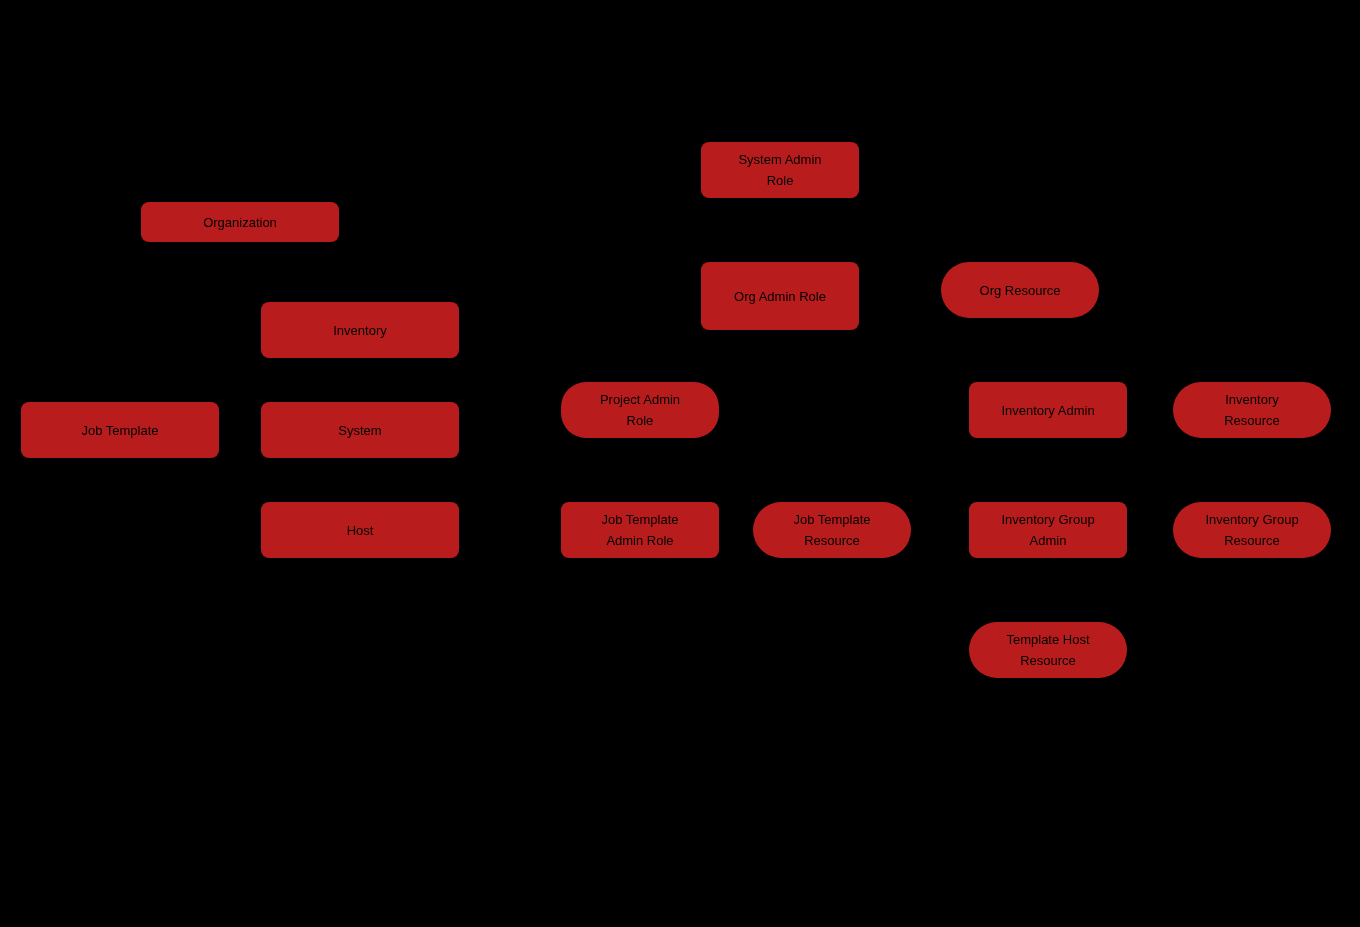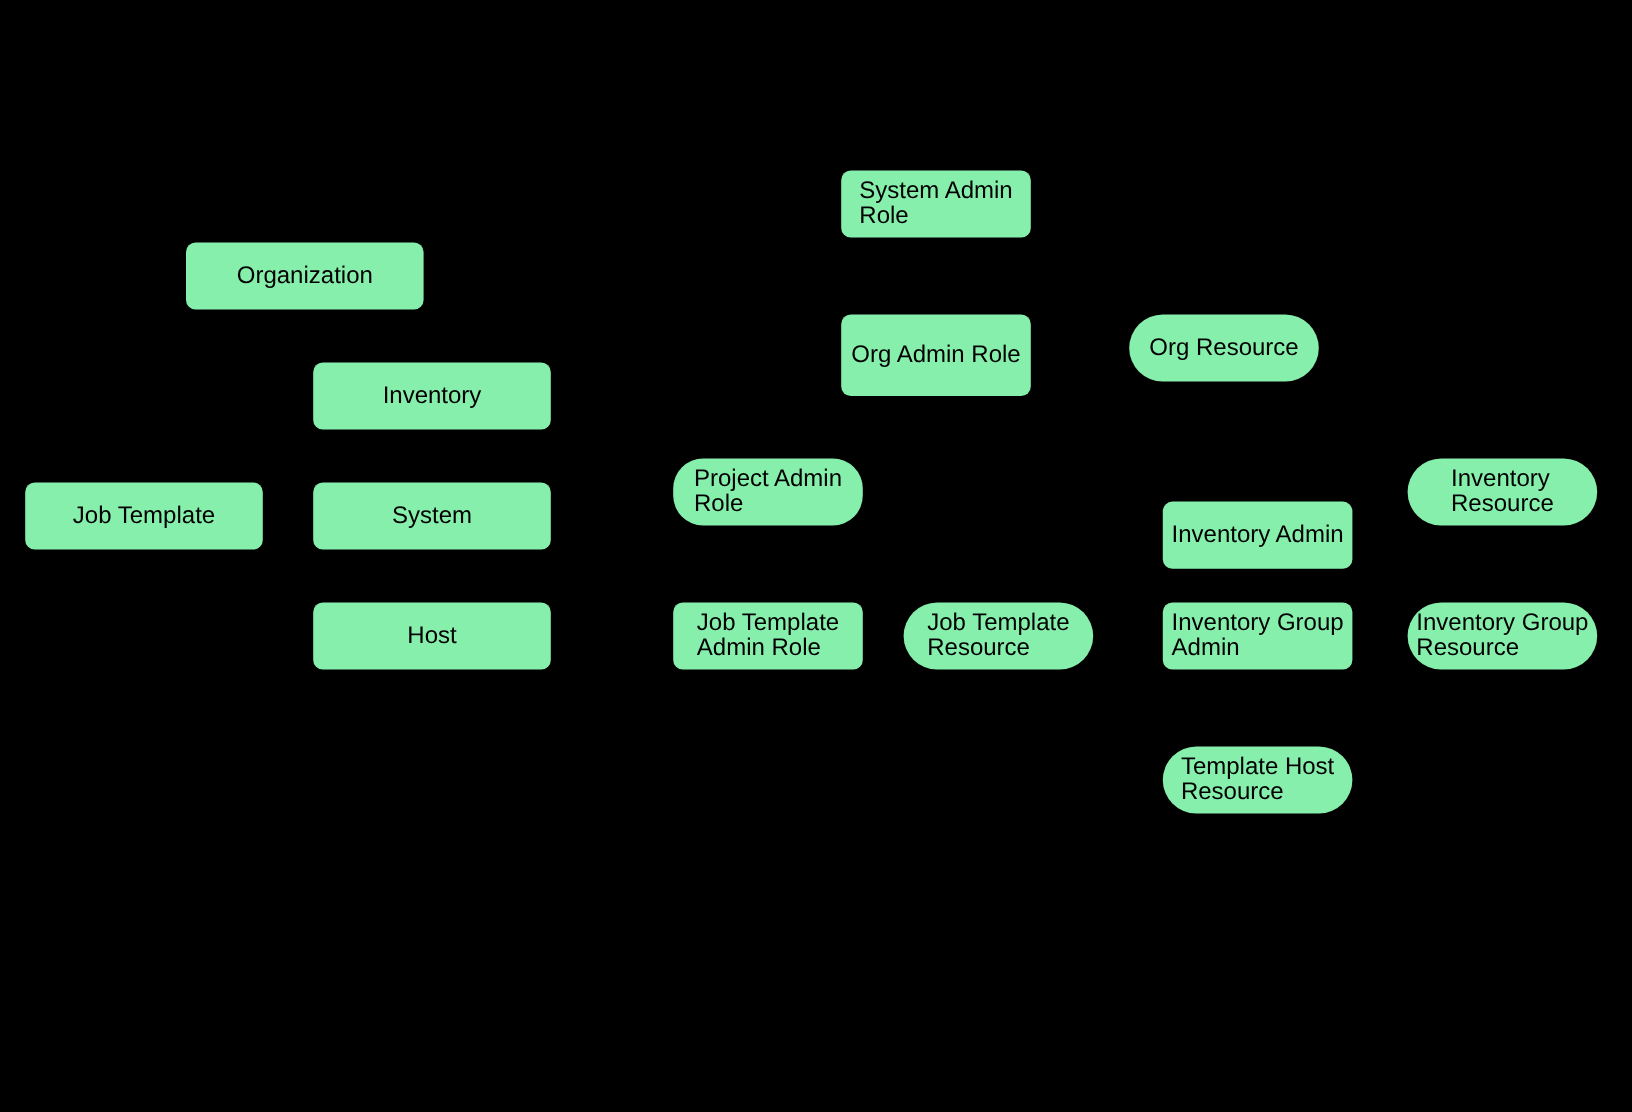--- a/index.html
+++ b/index.html
@@ -13,50 +13,51 @@
     height: 927px;
     background: #000000;
     overflow: hidden;
     font-family: "Liberation Sans", sans-serif;
   }
   .node {
     position: absolute;
     display: flex;
     align-items: center;
     justify-content: center;
-    background: #86efac;
+    text-align: center;
+    background: #b91c1c;
     color: #000000;
-    font-size: 20px;
+    font-size: 13px;
     line-height: 21px;
     white-space: pre-line;
     box-sizing: border-box;
     padding: 0 6px;
   }
   .node.rect { border-radius: 8px; }
   .node.pill { border-radius: 28px; }
 </style>
 </head>
 <body>
 
 <div class="canvas">
 
-  <div class="node rect" style="left:155px; top:202px; width:198px; height:56px;">Organization</div>
+  <div class="node rect" style="left:141px; top:202px; width:198px; height:40px;">Organization</div>
   <div class="node rect" style="left:261px; top:302px; width:198px; height:56px;">Inventory</div>
   <div class="node rect" style="left:21px; top:402px; width:198px; height:56px;">Job Template</div>
   <div class="node rect" style="left:261px; top:402px; width:198px; height:56px;">System</div>
   <div class="node rect" style="left:261px; top:502px; width:198px; height:56px;">Host</div>
 
   <div class="node rect" style="left:701px; top:142px; width:158px; height:56px;">System Admin
 Role</div>
   <div class="node rect" style="left:701px; top:262px; width:158px; height:68px;">Org Admin Role</div>
   <div class="node pill" style="left:941px; top:262px; width:158px; height:56px;">Org Resource</div>
 
   <div class="node rect" style="left:561px; top:382px; width:158px; height:56px;border-radius:25px;">Project Admin
 Role</div>
-  <div class="node rect" style="left:969px; top:382px; width:158px; height:56px;margin-top:36px;">Inventory Admin</div>
+  <div class="node rect" style="left:969px; top:382px; width:158px; height:56px;">Inventory Admin</div>
   <div class="node pill" style="left:1173px; top:382px; width:158px; height:56px;">Inventory
 Resource</div>
 
   <div class="node rect" style="left:561px; top:502px; width:158px; height:56px;">Job Template
 Admin Role</div>
   <div class="node pill" style="left:753px; top:502px; width:158px; height:56px;">Job Template
 Resource</div>
   <div class="node rect" style="left:969px; top:502px; width:158px; height:56px;">Inventory Group
 Admin</div>
   <div class="node pill" style="left:1173px; top:502px; width:158px; height:56px;">Inventory Group

